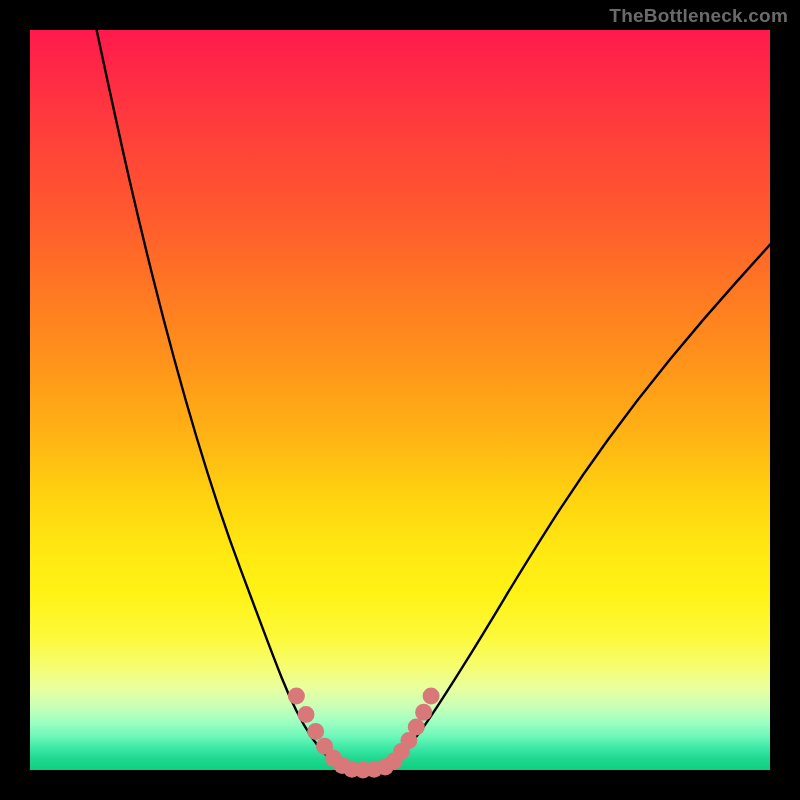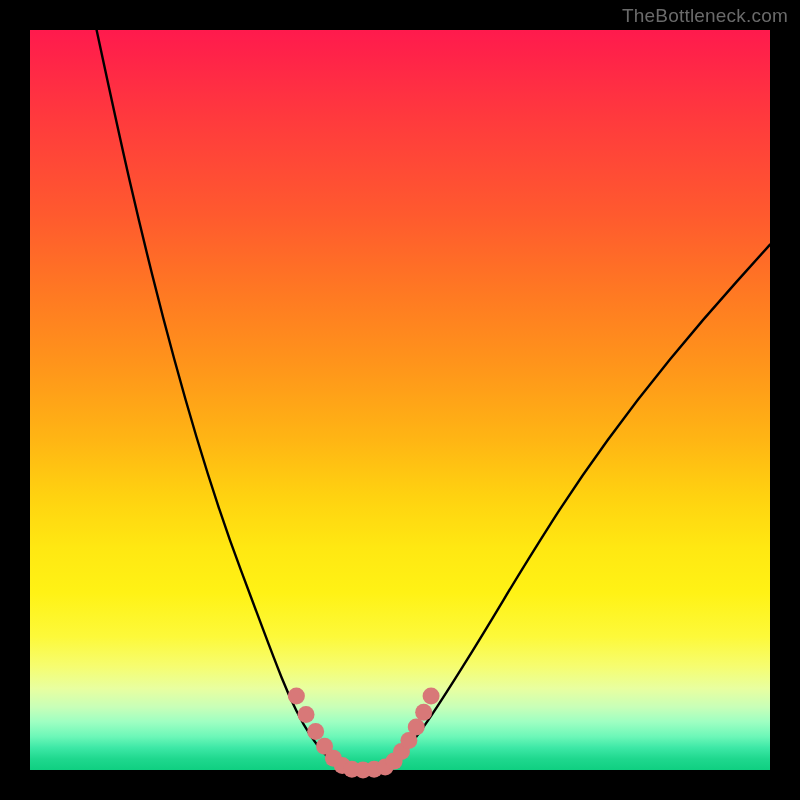--- a/index.html
+++ b/index.html
@@ -48,21 +48,21 @@
       #0fcf81 100%
     );
   }
   .watermark {
     position: absolute;
     top: 5px;
     right: 12px;
     color: #6a6a6a;
     font-size: 19px;
     letter-spacing: 0.2px;
-    font-weight: 400;
+    font-weight: 700;
     user-select: none;
   }
   svg.curves {
     position: absolute;
     left: 0;
     top: 0;
     width: 740px;
     height: 740px;
     overflow: visible;
   }

